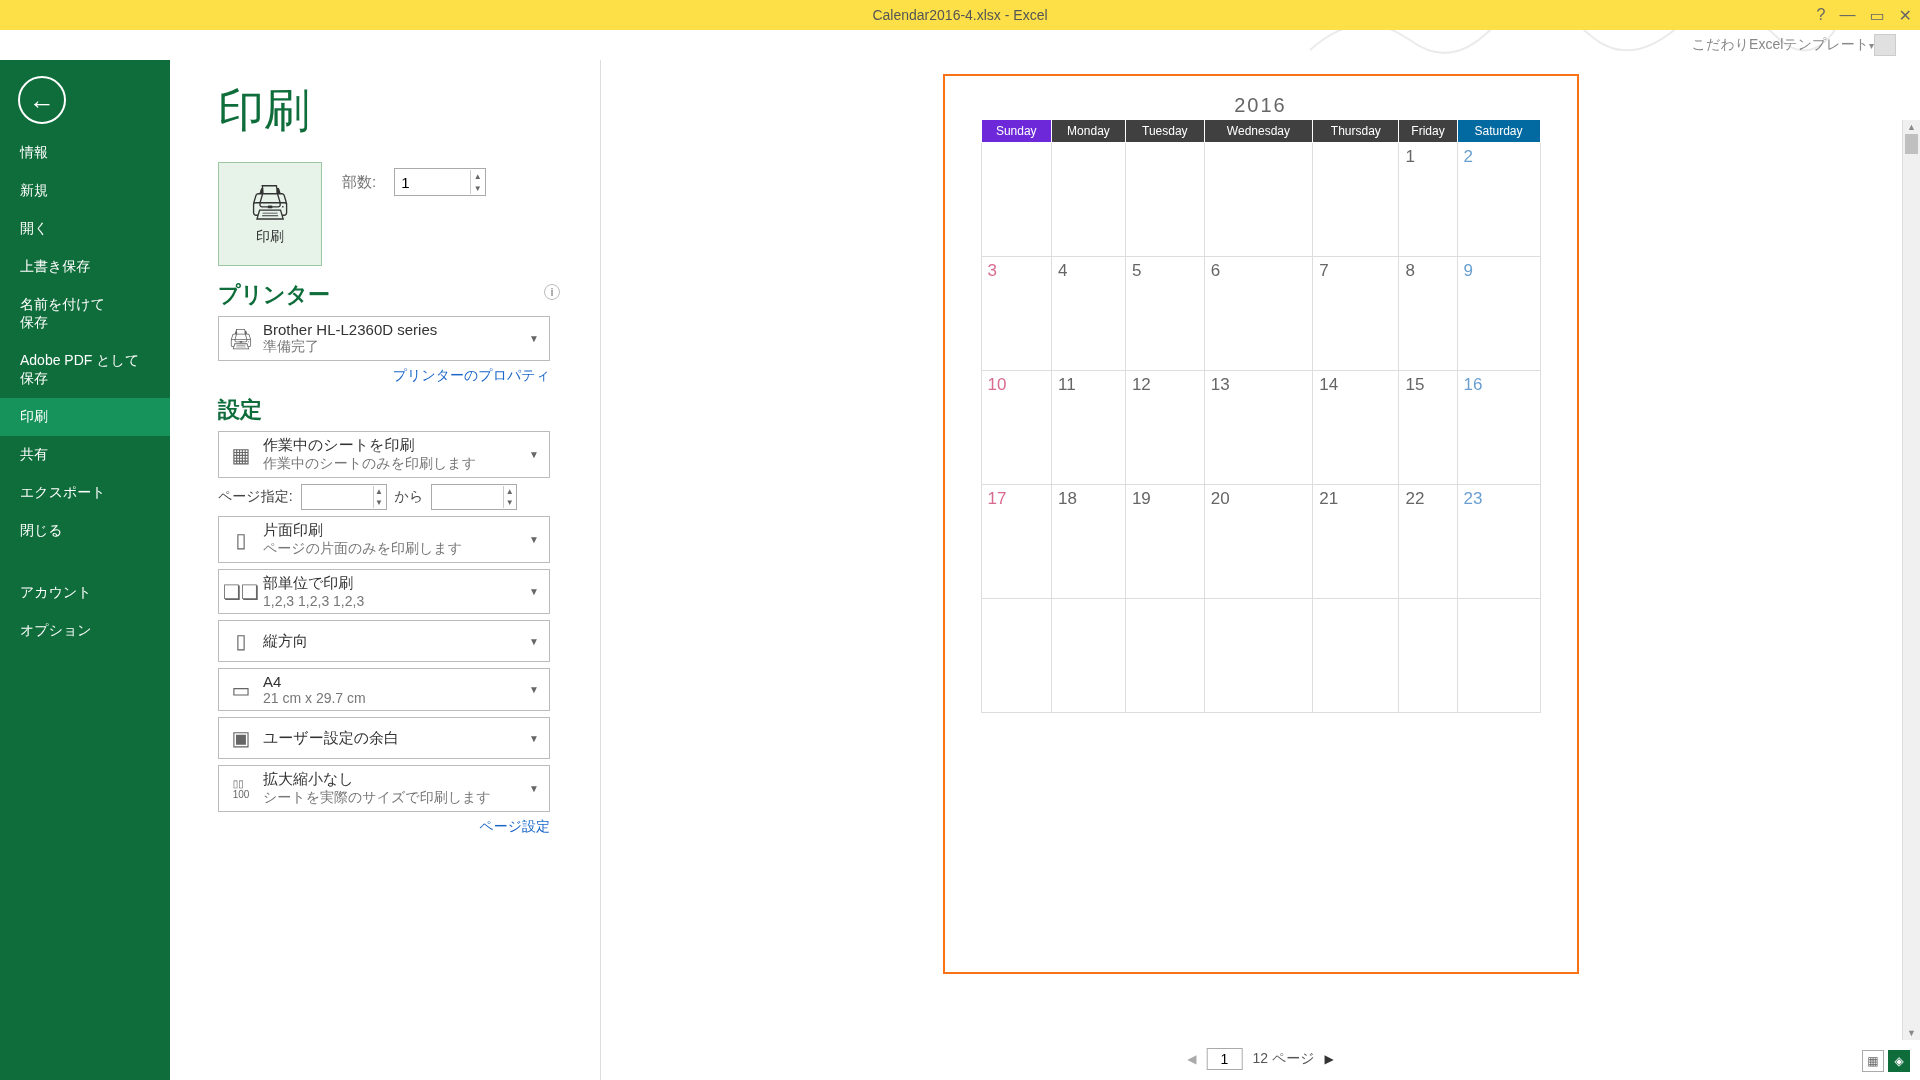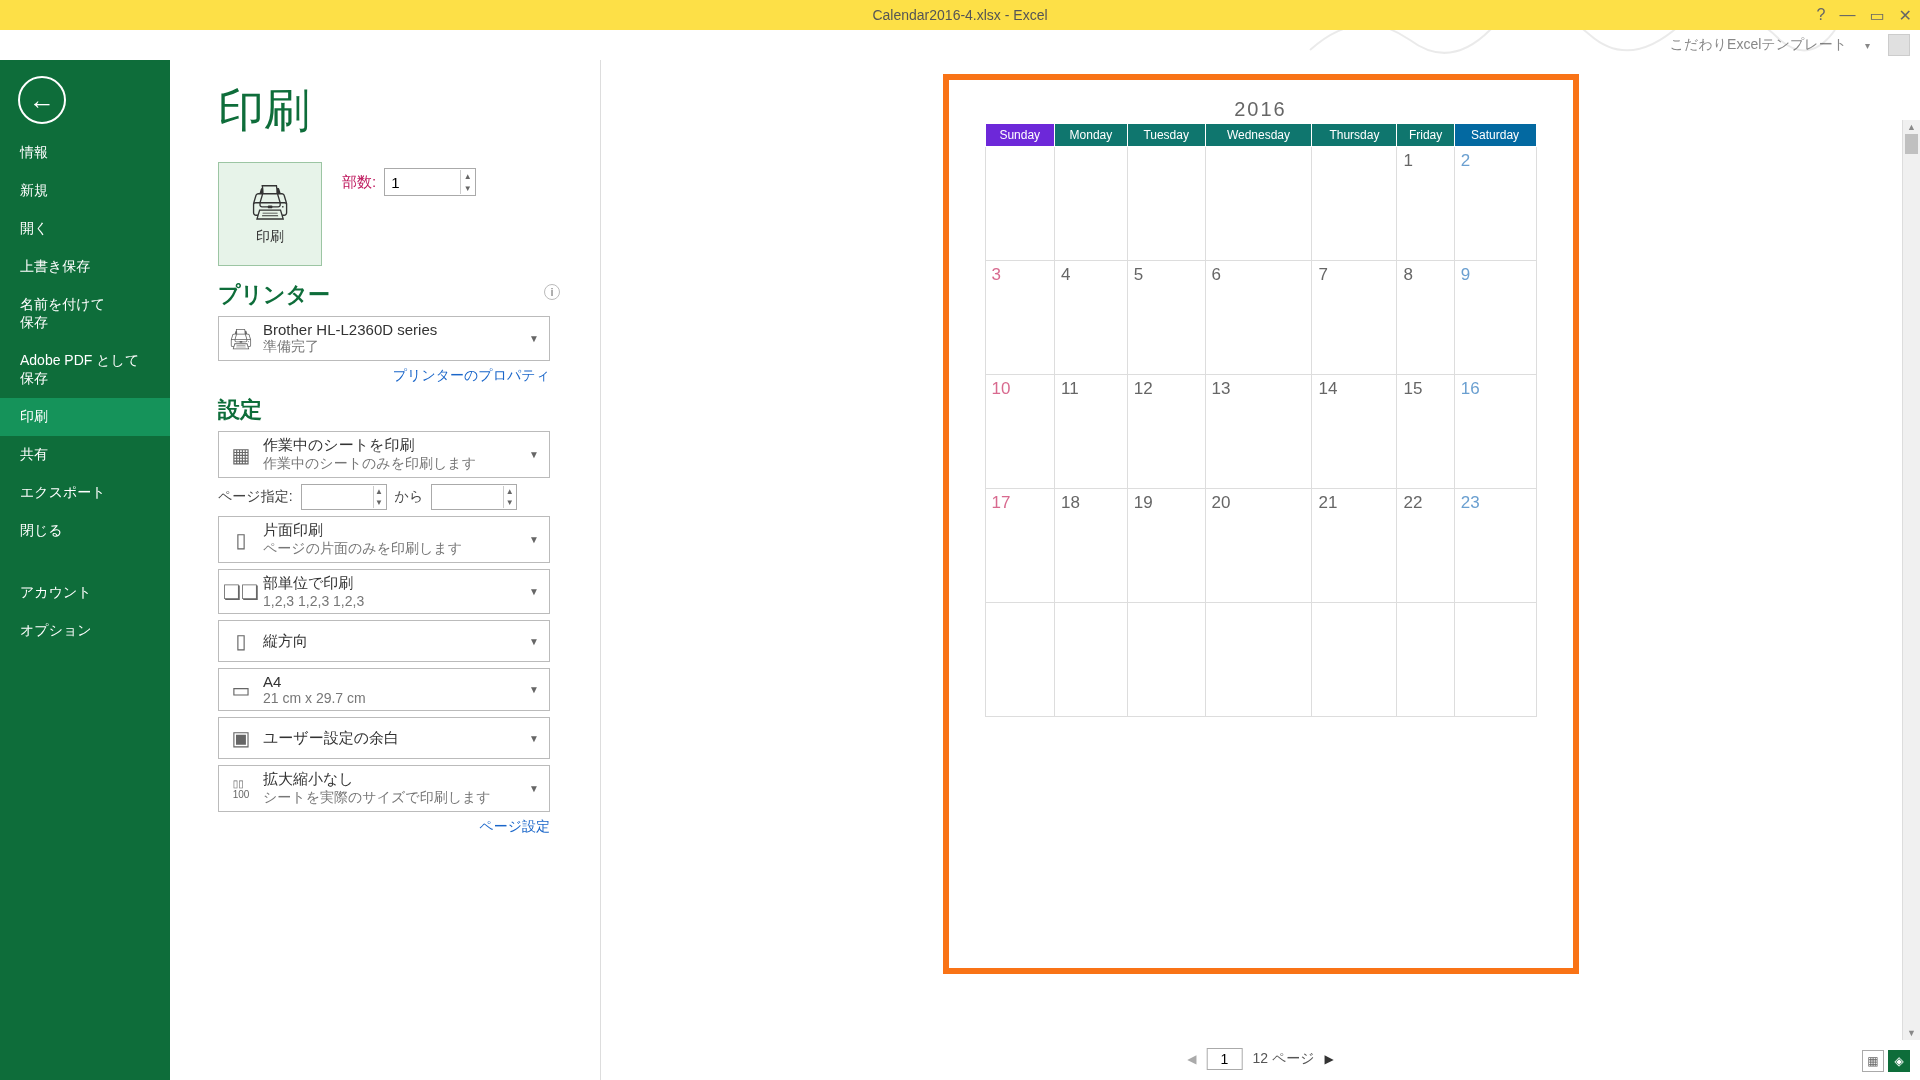--- a/index.html
+++ b/index.html
@@ -1,57 +1,57 @@
 <!DOCTYPE html>
 <html><head>
 <meta charset="utf-8">
 <style>
 *{box-sizing:border-box;margin:0;padding:0;font-family:"Meiryo UI","Segoe UI",sans-serif}
 body{width:1920px;height:1080px;overflow:hidden;background:#fff;position:relative;transform-origin:top left}
 .titlebar{height:30px;background:#fde047;display:flex;align-items:center;position:relative}
 .title-text{position:absolute;left:50%;transform:translateX(-50%);font-size:14px;color:#555}
 .title-right{position:absolute;right:8px;display:flex;gap:14px;align-items:center;font-size:16px;color:#666}
 .title-right span{cursor:default}
-.userline{height:30px;text-align:right;padding-right:10px;font-size:14px;color:#888;display:flex;justify-content:flex-end;align-items:center;gap:18px}
+.userline{height:30px;text-align:right;padding-right:24px;font-size:14px;color:#888;display:flex;justify-content:flex-end;align-items:center;gap:0}
 .avatar{width:22px;height:22px;background:#e0e0e0;border:1px solid #ccc}
 .main{display:flex;height:calc(1080px - 60px)}
 .sidebar{width:170px;background:#0e6d3a;color:#fff;padding-top:6px}
 .back-btn{width:48px;height:48px;border:2px solid #fff;border-radius:50%;margin:10px 0 10px 18px;display:flex;align-items:center;justify-content:center;color:#fff;font-size:26px}
 .nav-item{padding:10px 20px;font-size:14px;color:#fff;cursor:pointer;white-space:pre-line}
 .nav-item.active{background:#15935a}
 .nav-sep{height:24px}
 .content{flex:1;display:flex;position:relative}
 .settings{width:430px;padding:20px 40px 20px 48px}
 .page-title{font-size:46px;color:#0e6d3a;font-weight:300;margin-bottom:20px}
 .print-row{display:flex;align-items:flex-start;gap:20px;margin-bottom:14px}
 .print-btn{width:104px;height:104px;border:1px solid #9cc5a3;background:#e7f3e9;display:flex;flex-direction:column;align-items:center;justify-content:center;gap:6px;font-size:14px;color:#333}
 .print-btn .picn{font-size:34px}
-.copies-lbl{font-size:15px;color:#be185d;margin-right:8px}
+.copies-lbl{font-size:15px;color:#737373;margin-right:18px}
 .spinner{width:92px;height:28px;border:1px solid #aaa;display:flex;align-items:center;padding:0 6px;font-size:15px;position:relative;background:#fff}
 .spinner-btns{position:absolute;right:1px;top:1px;bottom:1px;width:14px;display:flex;flex-direction:column}
 .spinner-btns div{flex:1;border-left:1px solid #ccc;font-size:8px;display:flex;align-items:center;justify-content:center;color:#666}
 .section-h{font-size:22px;color:#0e6d3a;font-weight:700;margin:10px 0 6px;position:relative}
 .info-ic{position:absolute;right:0;top:4px;width:16px;height:16px;border:1px solid #bbb;border-radius:50%;font-size:11px;color:#999;display:flex;align-items:center;justify-content:center}
 .dropdown{width:332px;border:1px solid #bbb;background:#fff;display:flex;align-items:center;padding:4px 6px;position:relative;margin-bottom:6px}
 .dd-icon{width:32px;height:32px;margin-right:6px;display:flex;align-items:center;justify-content:center;font-size:20px;color:#666}
 .dd-text{flex:1}
 .dd-title{font-size:15px;color:#333}
 .dd-sub{font-size:14px;color:#777}
 .dd-arrow{font-size:10px;color:#666;padding:0 4px}
 .link{color:#1a66c9;font-size:14px;text-align:right;width:332px;margin-bottom:8px;display:block}
 .page-range{display:flex;align-items:center;gap:8px;font-size:14px;color:#444;margin-bottom:6px}
 .small-spin{width:86px;height:26px;border:1px solid #aaa;position:relative;background:#fff}
 .small-spin .spinner-btns{width:12px}
 .vsep{width:1px;background:#ddd;margin:0}
 .preview{flex:1;display:flex;flex-direction:column;align-items:center;position:relative}
-.page{width:636px;height:900px;border:6px solid #f97316;background:#fff;margin-top:14px;padding:18px 36px}
+.page{width:636px;height:900px;border:2px solid #f97316;background:#fff;margin-top:14px;padding:18px 36px}
 .cal-year{text-align:center;font-size:20px;color:#666;letter-spacing:2px;margin-bottom:2px}
 .cal-month{text-align:center;font-size:36px;color:#e27a1a;font-weight:600;letter-spacing:1px;margin-bottom:8px}
 .cal{width:100%;border-collapse:collapse}
-.cal th{font-size:12px;font-weight:400;color:#fff;padding:4px 0;background:#0f766e;border:1px solid #fff}
+.cal th{font-size:12px;font-weight:400;color:#fff;padding:4px 0;background:#404040;border:1px solid #fff}
 .cal th.sun{background:#6d28d9}
 .cal th.sat{background:#0369a1}
 .cal td{border:1px solid #ddd;height:114px;vertical-align:top;padding:4px 6px;font-size:17px;color:#666;position:relative}
 .cal td.sun{color:#d86a8f}
 .cal td.sat{color:#6a9fd0}
 .cal td.hol{color:#d86a8f}
 .holtxt{position:absolute;top:4px;right:4px;font-size:8px;color:#999}
 .pager{position:absolute;bottom:10px;left:50%;transform:translateX(-50%);display:flex;align-items:center;gap:10px;font-size:14px;color:#555}
 .pager input{width:36px;height:22px;border:1px solid #aaa;text-align:center;font-size:14px}
 .pager .arr{color:#aaa;font-size:12px}

